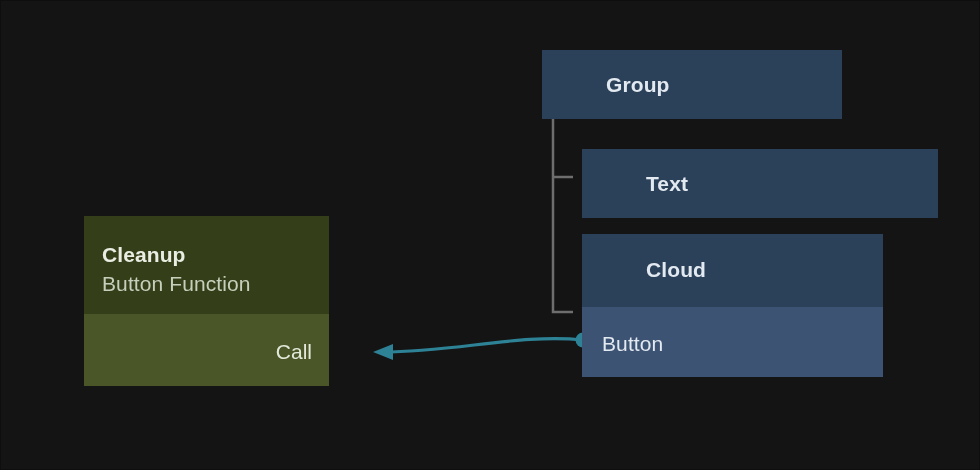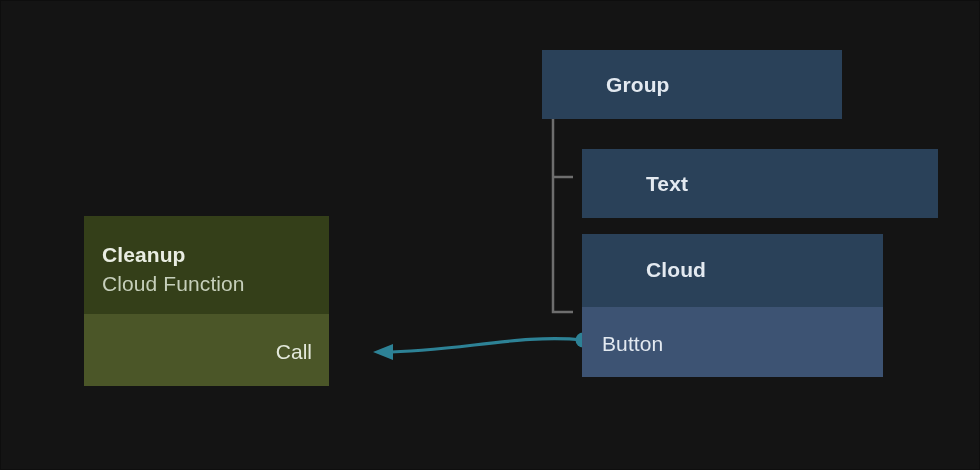--- a/index.html
+++ b/index.html
@@ -174,21 +174,21 @@
   <svg id="connector" viewBox="0 0 980 470" width="980" height="470">
     <path d="M 582,339 C 520,332 450,352 378,351" fill="none" stroke="#2d8296" stroke-width="3.2" stroke-linecap="round"></path>
     <polygon points="372,351 392,343 392,359" fill="#2d8296"></polygon>
     <circle cx="582" cy="339" r="7.5" fill="#2d8296"></circle>
   </svg>
 
   <div class="node" id="node-cleanup">
     <div class="node-header"></div>
     <div class="node-body"></div>
     <div class="title">Cleanup</div>
-    <div class="subtitle">Cloud Function</div>
+    <div class="subtitle">Button Function</div>
     <div class="port-label">Call</div>
   </div>
 
   <div class="node blue-head" id="node-group">
     <div class="blue-title">Group</div>
   </div>
 
   <div class="node blue-head" id="node-text">
     <div class="blue-title">Text</div>
   </div>

